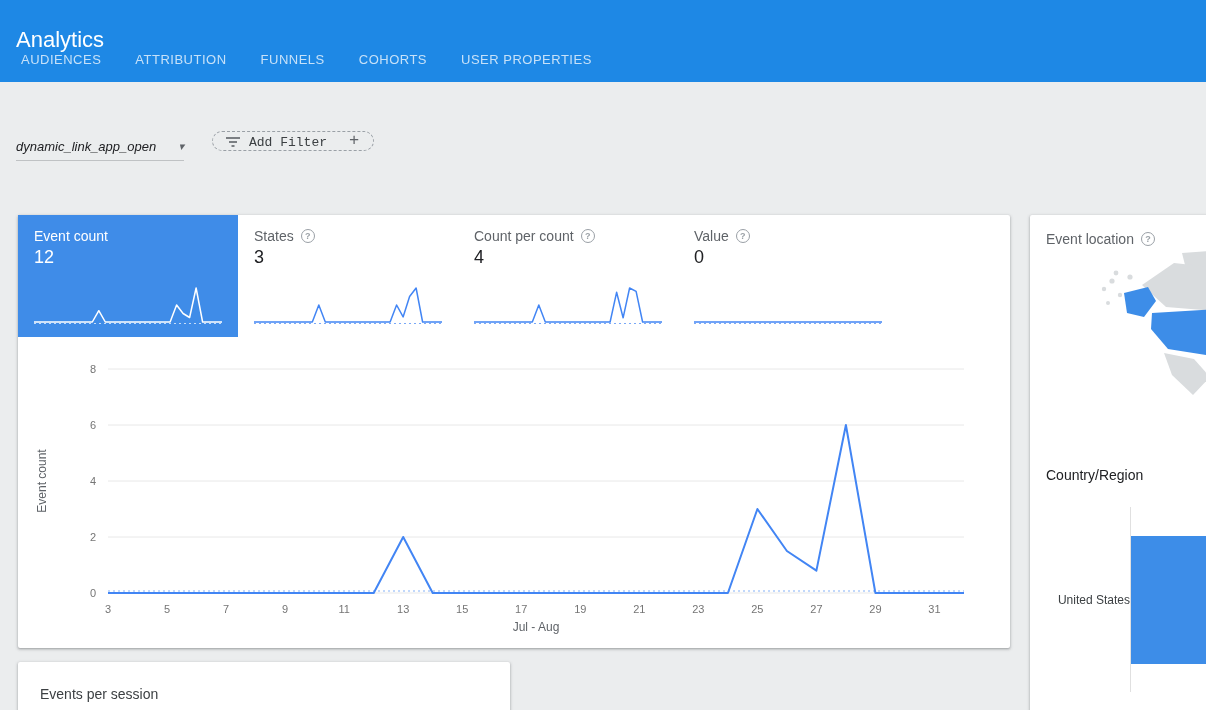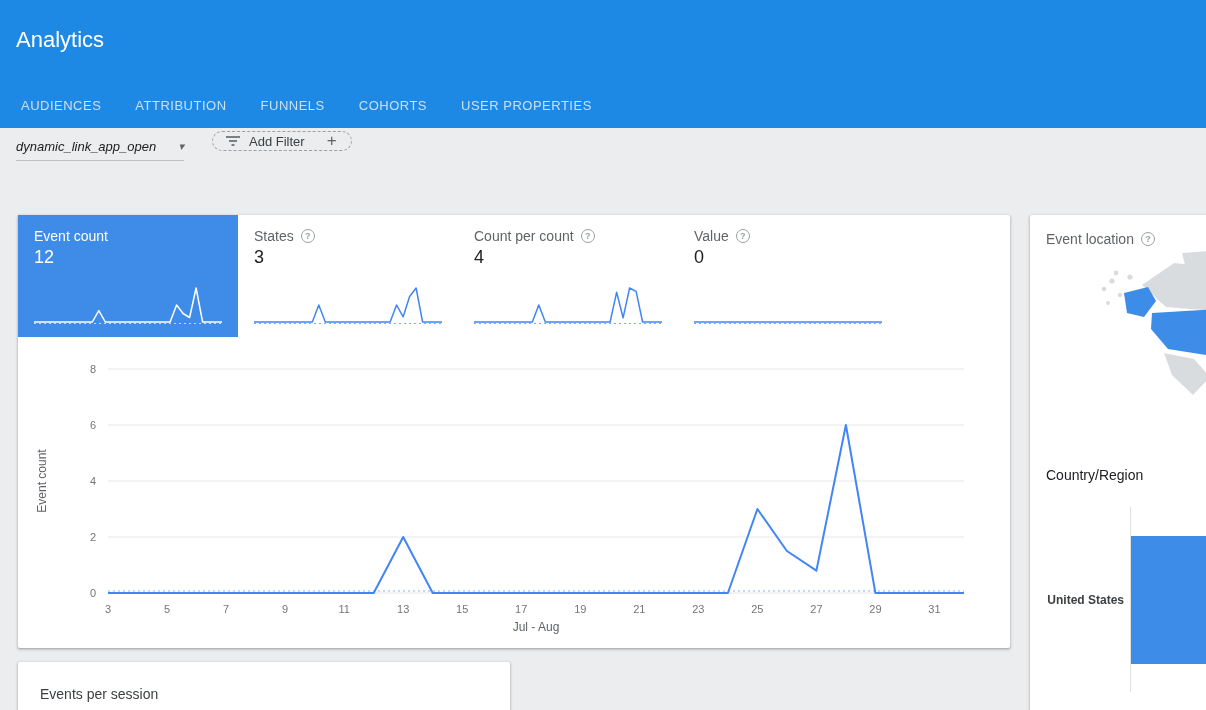--- a/index.html
+++ b/index.html
@@ -1,35 +1,35 @@
 <!DOCTYPE html>
 <html style="--header-blue: #1e88e5; --selected-tile-blue: #3f8ce8; --accent-blue: #4285f4; --bar-blue: #3d8de8; --map-land-gray: #d9dcde; --grid-gray: #e8e8e8; --background-gray: #ebedee;"><head>
 <meta charset="utf-8">
 <style>
   * { margin:0; padding:0; box-sizing:border-box; }
   html,body { width:1206px; height:710px; overflow:hidden; position:relative;
     font-family:"Liberation Sans", sans-serif; background:var(--background-gray,#ebedee); }
 
   
-  .app-header { position:absolute; left:0; top:0; width:1206px; height:128px;
+  .app-header { position:absolute; left:0; top:0; width:1206px; height:82px;
     background:var(--header-blue,#1e88e5); color:#fff; z-index:5; }
   .app-title { position:absolute; left:16px; top:27px; font-size:22px; font-weight:400; }
   .tabs { position:absolute; left:4px; bottom:0; height:46px; display:flex; }
   .tab { display:flex; align-items:center; padding:3px 17px 0 17px; font-size:13px; font-weight:500;
     letter-spacing:.5px; color:rgba(255,255,255,.75); border-bottom:3px solid transparent; cursor:pointer; }
   .tab.active { color:#fff; border-bottom-color:#fff; }
 
   
   .event-select { position:absolute; left:16px; top:133px; width:168px; height:28px;
     display:flex; align-items:center; justify-content:space-between;
     border-bottom:1px solid #bfc2c4; font-size:13px; color:#202124; cursor:pointer;font-style:italic; }
   .caret { font-size:11px; color:#5f6368; margin-left:8px; }
   .add-filter-chip { position:absolute; left:212px; top:131px; height:20px;
-    border:1px dashed #9aa0a6; border-radius:16px; display:flex; align-items:center;
-    padding:0 14px 0 12px; cursor:pointer; }
+    border:1px dashed #9aa0a6; border-radius:16px; display:flex; align-items:flex-end;
+    padding:0 14px 0 12px; cursor:pointer;font-family:Liberation Mono, monospace; }
   .add-filter-chip .label { font-size:13px; font-weight:500; color:#3c4043; margin-left:8px; }
   .add-filter-chip .plus { font-size:17px; color:#5f6368; margin-left:22px; }
 
   
   .card { background:#fff; border-radius:2px;
     box-shadow:0 1px 2px rgba(60,64,67,.3), 0 1px 3px 1px rgba(60,64,67,.15); }
   .main-card { position:absolute; left:18px; top:215px; width:992px; height:433px; }
   .events-card { position:absolute; left:18px; top:662px; width:492px; height:130px;
     padding:24px 22px; font-size:14px; color:#3c4043; }
   .location-card { position:absolute; left:1030px; top:215px; width:420px; height:600px; padding:16px; }
@@ -51,21 +51,21 @@
   .chart-wrap { position:absolute; left:14px; top:140px; }
   .tick { font-size:11px; fill:#757575; font-family:"Liberation Sans",sans-serif; }
   .axis-label { font-size:12px; fill:#5f6368; font-family:"Liberation Sans",sans-serif; }
 
   
   .loc-title { display:flex; align-items:center; font-size:14px; color:#5f6368; }
   .map-wrap { margin-top:4px; margin-left:50px; width:340px; height:190px; }
   .country-region { margin-top:26px; font-size:14px; color:#202124; }
   .geo-chart { display:flex; margin-top:24px; }
   .geo-labels { width:84px; height:185px; display:flex; align-items:center; justify-content:flex-end;
-    padding-right:6px; font-size:12px; color:#3c4043;font-weight:bold; }
+    font-size:12px; color:#3c4043; }
   .geo-bars { border-left:1px solid #e0e0e0; height:185px; display:flex; align-items:center; }
   .geo-bar { width:230px; height:128px; background:var(--bar-blue,#3d8de8); }
 </style>
 </head>
 <body>
 
 <header class="app-header">
   <div class="app-title">Analytics</div>
   <nav class="tabs">
     <div class="tab">AUDIENCES</div>

